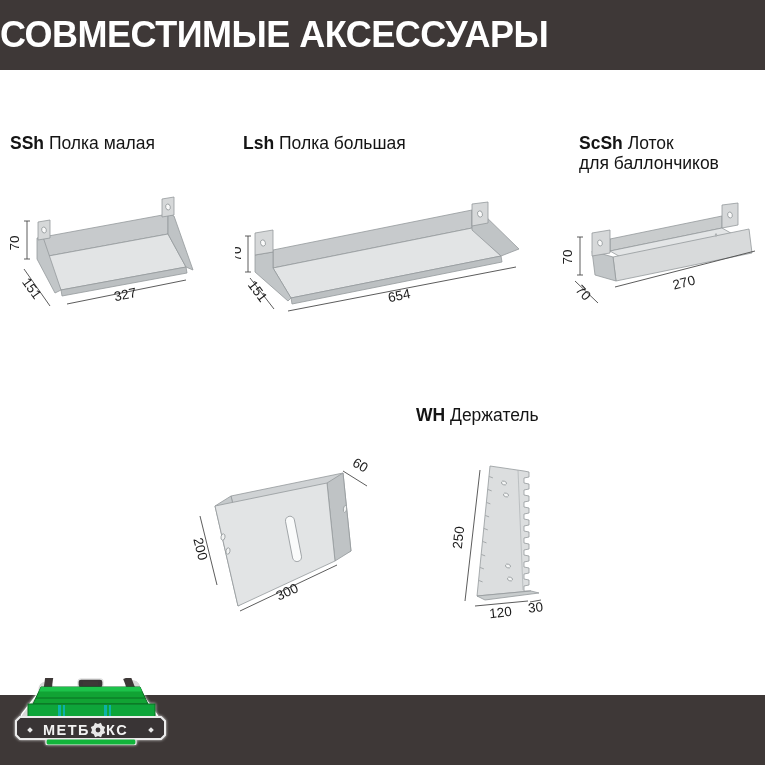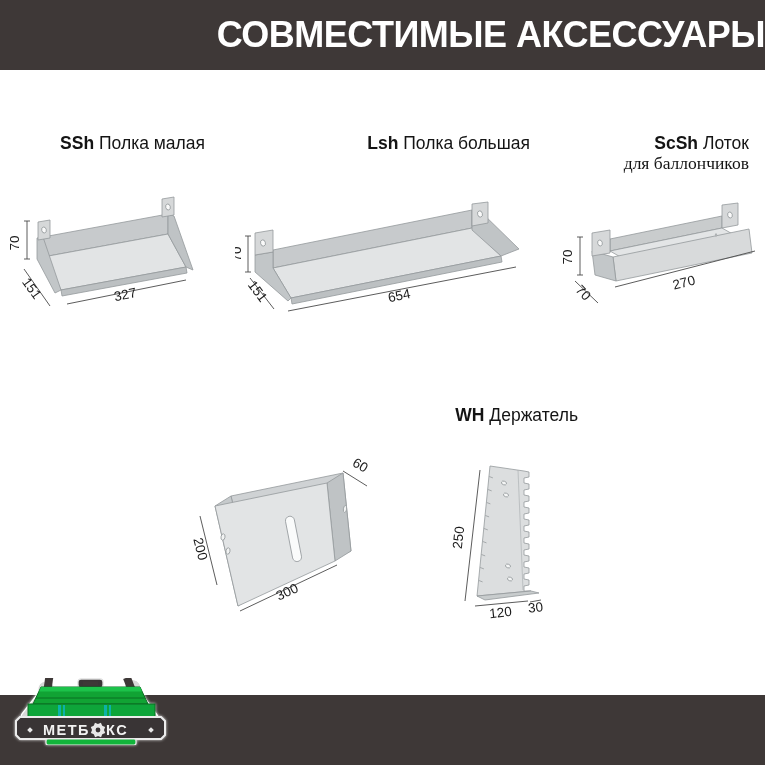--- a/index.html
+++ b/index.html
@@ -1,52 +1,52 @@
 <!DOCTYPE html>
 <html><head>
 <meta charset="utf-8">
 <style>
   html,body{margin:0;padding:0;background:#fff;}
   .page{position:relative;width:765px;height:765px;background:#fff;overflow:hidden;
         font-family:"Liberation Sans",sans-serif;color:#1c1c1c;}
   .topbar{position:absolute;left:0;top:0;width:765px;height:70px;background:#3e3837;
-          display:flex;align-items:center;justify-content:flex-end;}
+          display:flex;align-items:center;justify-content:flex-start;}
   .title{color:#fff;font-weight:bold;font-size:36px;letter-spacing:-0.5px;white-space:nowrap;}
-  .plabel{position:absolute;font-size:17.5px;line-height:20px;text-align:right;color:#141414;}
+  .plabel{position:absolute;font-size:17.5px;line-height:20px;text-align:left;color:#141414;}
   .plabel b{font-weight:bold;}
-  .plabel .l2{display:block;font-family:Liberation Serif, serif;}
+  .plabel .l2{display:block;}
   .draw{position:absolute;}
   svg text.dim{font-family:"Liberation Sans",sans-serif;font-size:13.5px;fill:#1b1b1b;}
   .botbar{position:absolute;left:0;top:695px;width:765px;height:70px;background:#3e3837;}
   .logo{position:absolute;left:8px;top:678px;width:165px;height:67px;
         filter:drop-shadow(0 0 1.5px rgba(255,255,255,0.85));}
 </style>
 </head>
 <body>
 
 <div class="page">
 
   <div class="topbar">
     <div class="title">СОВМЕСТИМЫЕ АКСЕССУАРЫ</div>
   </div>
 
   <div class="plabel" style="left:10px;top:133px;width:195px">
     <b>SSh</b>
     <span>Полка малая</span>
   </div>
-  <div class="plabel" style="left:235px;top:133px;width:295px">
+  <div class="plabel" style="left:243px;top:133px;width:295px">
     <b>Lsh</b>
     <span>Полка большая</span>
   </div>
   <div class="plabel" style="left:579px;top:133px;width:170px">
     <b>ScSh</b>
     <span>Лоток</span>
     <span class="l2">для баллончиков</span>
   </div>
-  <div class="plabel" style="left:430px;top:405px;width:148px">
+  <div class="plabel" style="left:416px;top:405px;width:148px">
     <b>WH</b>
     <span>Держатель</span>
   </div>
 
   <div class="draw" style="left:10px;top:185px">
     <svg width="195" height="135" viewBox="0 0 195 135">
       <g stroke="#94999c" stroke-width="0.8">
         <polygon points="33,52 158,29 158,49 33,72" fill="#c7cacc"></polygon>
         <polygon points="33,72 158,49 176,82 51,105" fill="#e2e4e5"></polygon>
         <polygon points="51,105 176,82 177,88 52,111" fill="#bcc0c2"></polygon>

